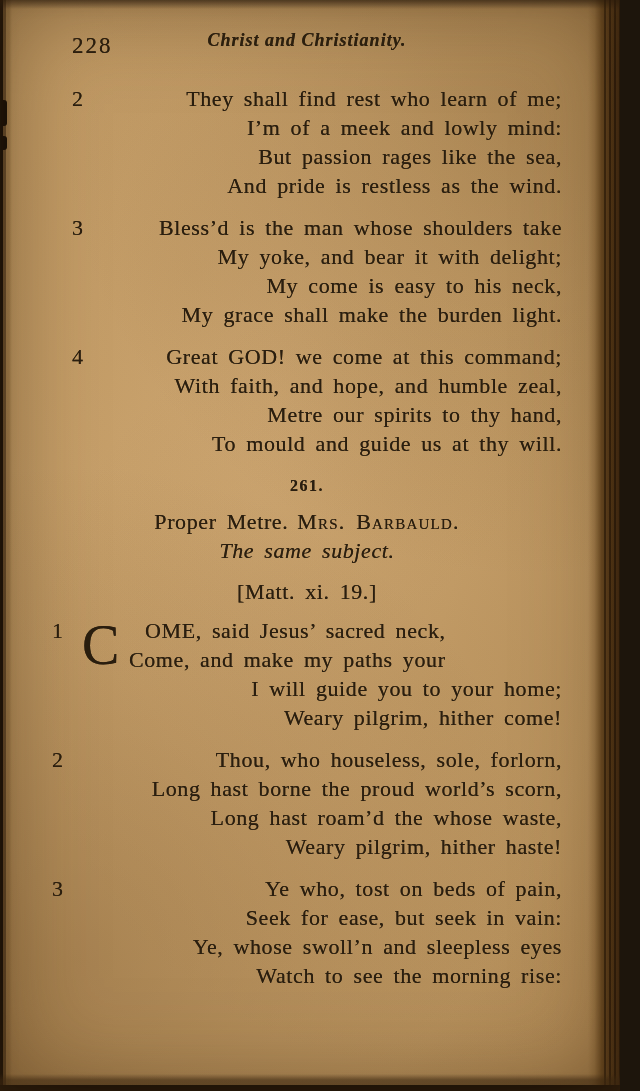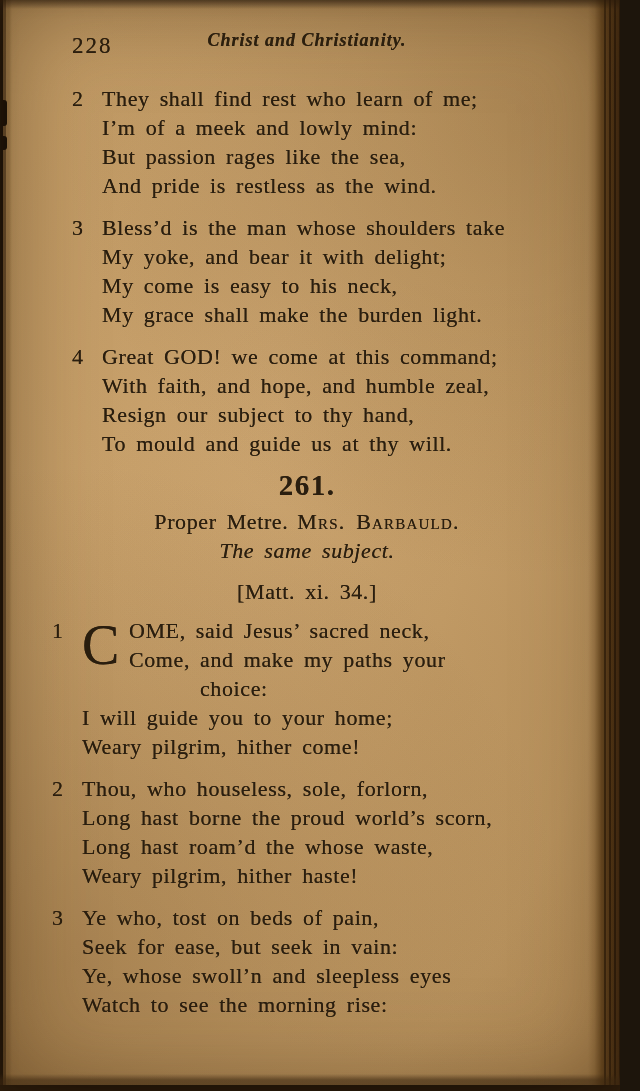--- a/index.html
+++ b/index.html
@@ -30,27 +30,27 @@
   .running-head { position:relative; text-align:center; height:36px; margin-bottom:18px; }
   .page-num { position:absolute; left:20px; top:3px; font-size:23px; letter-spacing:2px;
               text-shadow:0 0 0.5px rgba(45,34,18,0.85); }
   .head-title { font-style:italic; font-weight:bold; font-size:18px; letter-spacing:1px;
                 text-shadow:0 0 0.5px rgba(45,34,18,0.85); }
 
   
   .verse { display:flex; margin-bottom:13px; }
   .verse.indent1 { margin-left:20px; }
   .vnum { flex:0 0 30px; width:30px; }
-  .vlines { flex:1; }
+  .vlines { flex:1;text-align:right; }
   .vline { white-space:nowrap; }
   .vline.cont { margin-left:118px; }
 
   
   .hymn-head { text-align:center; margin:4px 0 10px 0; }
-  .hymn-number { font-size:29px; font-weight:bold; letter-spacing:1.5px; margin-bottom:7px;
+  .hymn-number { font-size:16px; font-weight:bold; letter-spacing:1.5px; margin-bottom:7px;
                  text-shadow:0 0 0.5px rgba(45,34,18,0.85); }
   .hymn-meta { }
   .sc { font-variant:small-caps; letter-spacing:1.2px; margin-left:9px; }
   .hymn-subject { font-style:italic; margin-bottom:12px; }
   .hymn-scripture { margin-bottom:5px; }
 
   
   .dropline { display:flex; align-items:flex-start; }
   .dropcap { font-size:56px; line-height:52px; padding:3px 9px 0 0;
              text-shadow:0 0 0.6px rgba(45,34,18,0.9); }
@@ -107,45 +107,44 @@
         <div class="vline">My come is easy to his neck,</div>
         <div class="vline">My grace shall make the burden light.</div>
       </div>
     </div>
 
     <div class="verse indent1 txt">
       <span class="vnum">4</span>
       <div class="vlines">
         <div class="vline">Great GOD! we come at this command;</div>
         <div class="vline">With faith, and hope, and humble zeal,</div>
-        <div class="vline">Resign our subject to thy hand,</div>
+        <div class="vline">Metre our spirits to thy hand,</div>
         <div class="vline">To mould and guide us at thy will.</div>
       </div>
     </div>
 
     <div class="hymn-head txt">
       <div class="hymn-number">261.</div>
       <div class="hymn-meta">
         <span>Proper Metre.</span><span class="sc">Mrs. Barbauld.</span>
       </div>
       <div class="hymn-subject">The same subject.</div>
-      <div class="hymn-scripture">[Matt. xi. 34.]</div>
+      <div class="hymn-scripture">[Matt. xi. 19.]</div>
     </div>
 
     <div class="verse txt">
       <span class="vnum">1</span>
       <div class="vlines">
         <div class="dropline">
           <span class="dropcap">C</span>
           <div>
             <div class="vline">OME, said Jesus’ sacred neck,</div>
             <div class="vline">Come, and make my paths your</div>
           </div>
         </div>
-        <div class="vline cont">choice:</div>
         <div class="vline">I will guide you to your home;</div>
         <div class="vline">Weary pilgrim, hither come!</div>
       </div>
     </div>
 
     <div class="verse txt">
       <span class="vnum">2</span>
       <div class="vlines">
         <div class="vline">Thou, who houseless, sole, forlorn,</div>
         <div class="vline">Long hast borne the proud world’s scorn,</div>

